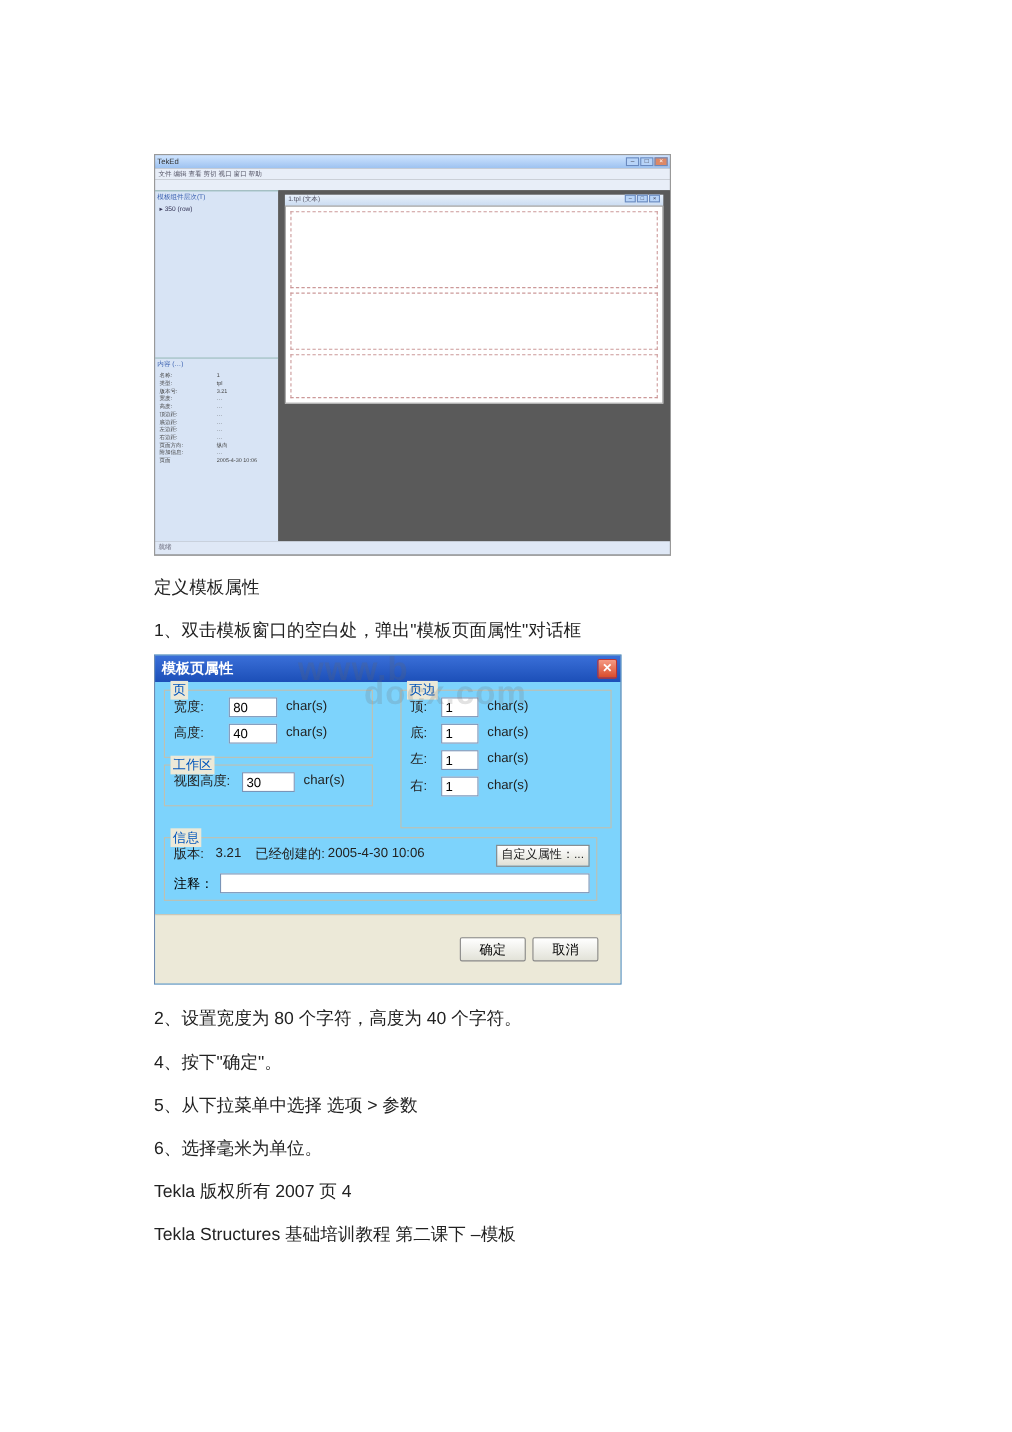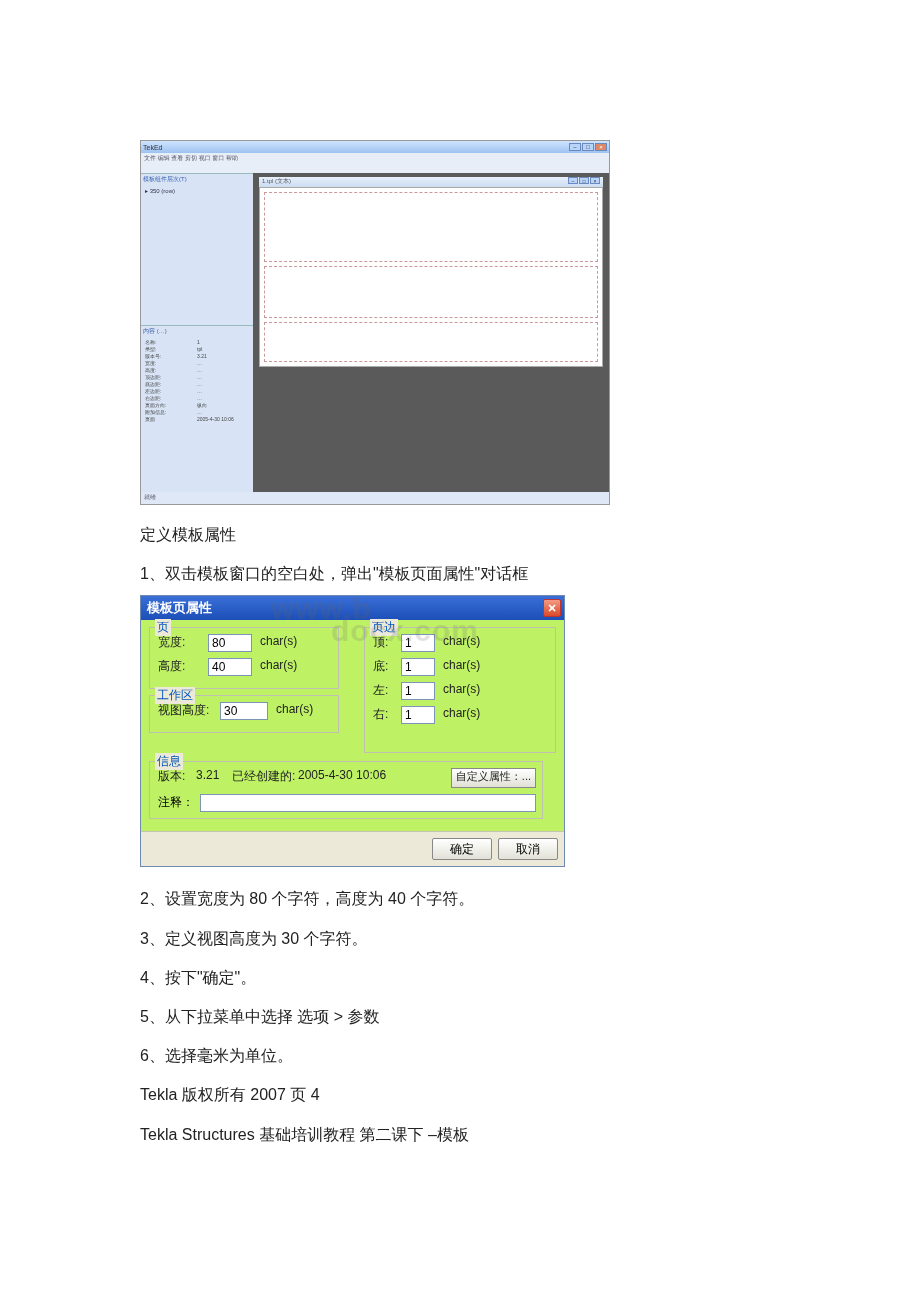--- a/index.html
+++ b/index.html
@@ -23,21 +23,21 @@
 .editor-main { position:absolute; top:32px; left:112px; right:0; bottom:12px; background:#5a5a5a; padding:4px 6px; }
 .editor-doc-title { background:linear-gradient(#e8f0fb,#cbdcf1); height:10px; font-size:6px; color:#556; padding:0 3px; display:flex; justify-content:space-between; }
 .editor-doc-title .wbtns { display:flex; gap:1px; }
 .editor-doc-title .wbtns span { width:10px; height:7px; background:#b8d4f8; border:1px solid #6a8abf; font-size:5px; line-height:6px; text-align:center; color:#334; }
 .editor-canvas { background:#fff; height:180px; position:relative; border:1px solid #aaa; }
 .editor-canvas .dashed { position:absolute; border:1px dashed #c99; }
 .editor-status { position:absolute; bottom:0; left:0; right:0; height:12px; background:#dfe8f6; font-size:6px; color:#667; padding:1px 3px; }
 
 .body-text { font-size: 16px; color: #222; line-height: 2.2; margin-bottom: 4px; }
 
-.dialog { width: 425px; margin-bottom: 14px; background: #bef264; border: 1px solid #6e8ab0; font-family: "SimSun", "Microsoft YaHei", sans-serif; position: relative; }
+.dialog { width: 425px; margin-bottom: 14px; background: #7dd3fc; border: 1px solid #6e8ab0; font-family: "SimSun", "Microsoft YaHei", sans-serif; position: relative; }
 .dialog-title { height: 24px; background: linear-gradient(#3a6fd8,#1c4fb8); position: relative; display:flex; align-items:center; }
 .dialog-title .txt { color:#fff; font-size:13px; font-weight:bold; padding-left:6px; }
 .dialog-title .watermark { position:absolute; top:-4px; left:130px; color:rgba(100,100,100,0.22); font-size:30px; font-weight:bold; letter-spacing:1px; pointer-events:none; }
 .dialog-title .closebtn { position:absolute; right:3px; top:3px; width:18px; height:18px; background:linear-gradient(#f59a83,#d94a2a); border:1px solid #b33; border-radius:2px; color:#fff; font-size:11px; font-weight:bold; text-align:center; line-height:16px; }
 .dialog-body { padding:7px 8px 6px 8px; position: relative; }
 .dialog-body .watermark2 { position:absolute; top:-6px; left:190px; color:rgba(110,110,110,0.2); font-size:30px; font-weight:bold; letter-spacing:1px; pointer-events:none; z-index:5; }
 .fieldset { border:1px solid #c0c0b0; margin-bottom:6px; padding:6px 6px 6px 8px; position:relative; }
 .fieldset .legend { position:absolute; top:-9px; left:5px; background:#ece9d8; color:#0055bb; font-size:12px; padding:0 2px; }
 .row { display:flex; align-items:flex-start; height:24px; font-size:12px; color:#222; }
 .row .lbl { width:50px; }
@@ -46,23 +46,23 @@
 .row .inp.sm { width:34px; }
 .row .inp.md { width:48px; }
 .row .unit { margin-left:8px; color:#222; }
 .fieldset.inline { display:inline-block; vertical-align:top; }
 .fieldset.page { width:190px; }
 .fieldset.margin { width:192px; margin-left:17px; }
 .fieldset.work { width:190px; margin-top:0; }
 .fieldset.info { width:394px; margin-top:2px; clear:both; }
 .fieldset.info .row { height:22px; }
 .fieldset.info .btn { height:20px; padding:0 4px; border:1px solid #888; background:linear-gradient(#fff,#e0e0d6); font-size:11px; margin-left:auto; }
-.fieldset.info .commentrow { display:flex; margin-top:4px;}
+.fieldset.info .commentrow { display:flex; align-items:center; margin-top:4px;}
 .fieldset.info .comment-inp { flex:1; height:18px; border:1px solid #7a95b8; background:#fff; margin-left:4px; }
-.dialog-foot { border-top:1px solid #c8c4b4; background:#ece9d8; padding:6px; display:flex; justify-content:flex-end; gap:6px; }
+.dialog-foot { border-top:1px solid #c8c4b4; background:#ece9d8; padding:20px; display:flex; justify-content:flex-end; gap:6px; }
 .dialog-foot .dbtn { width:60px; height:22px; border:1px solid #888; background:linear-gradient(#fff,#e2e2d8); font-size:12px; text-align:center; line-height:20px; border-radius:2px; display:inline-block; }
 .page-col { display:flex; }
 .page-lcol { width:198px; }
 .page-rcol { width:200px; }
 </style>
 </head>
 <body>
 
 <div class="page">
 
@@ -207,20 +207,19 @@
         </div>
       </div>
     </div>
     <div class="dialog-foot">
       <span class="dbtn">确定</span>
       <span class="dbtn">取消</span>
     </div>
   </div>
 
   <div class="body-text">2、设置宽度为 80 个字符，高度为 40 个字符。</div>
-  <div class="body-text">3、定义视图高度为 30 个字符。</div>
   <div class="body-text">4、按下"确定"。</div>
   <div class="body-text">5、从下拉菜单中选择 选项 &gt; 参数</div>
   <div class="body-text">6、选择毫米为单位。</div>
   <div class="body-text">Tekla 版权所有 2007 页 4</div>
   <div class="body-text">Tekla Structures 基础培训教程 第二课下 –模板</div>
 
 </div>
 
 </body></html>

